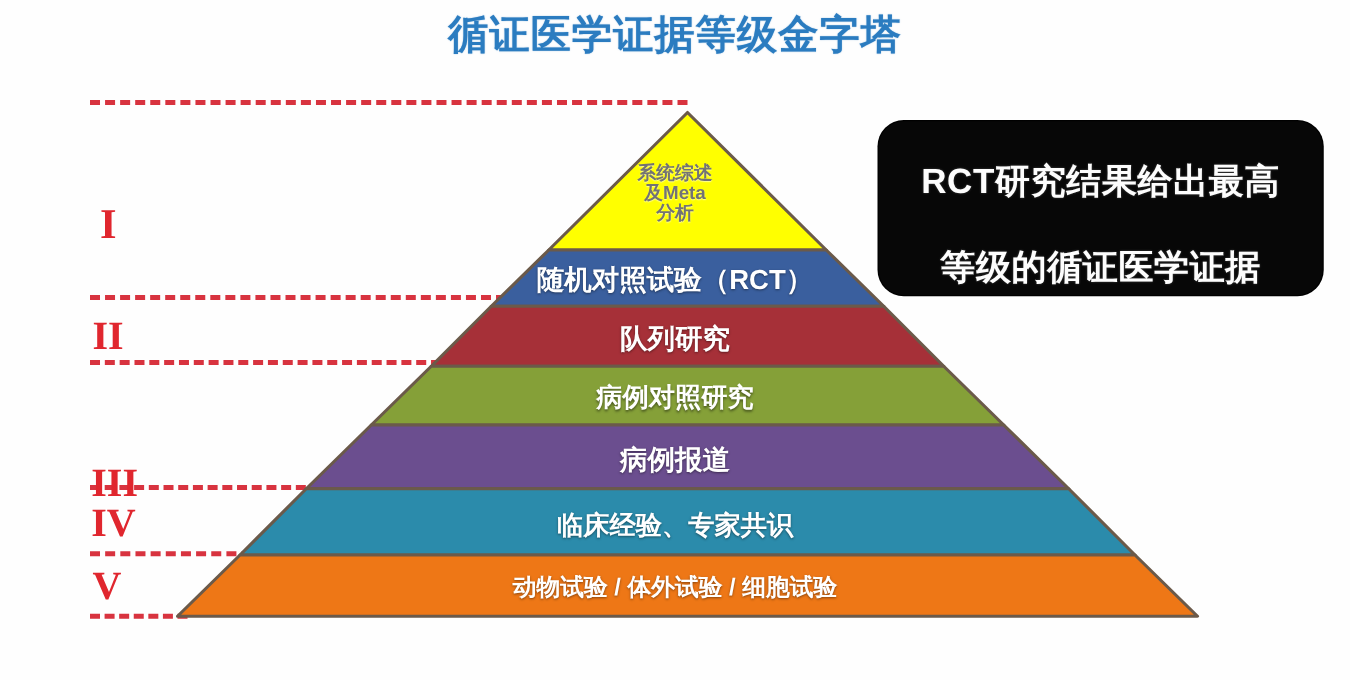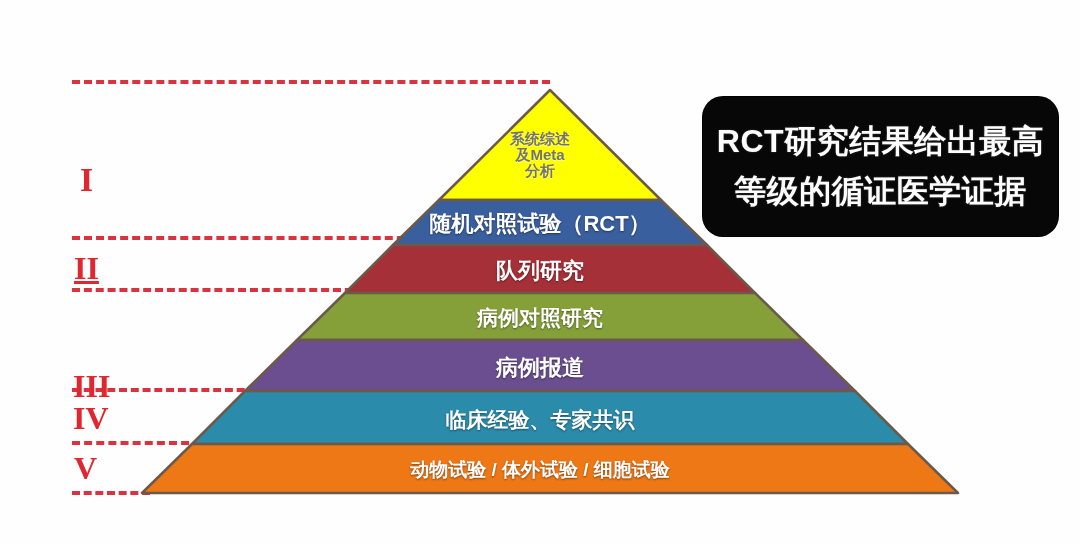--- a/index.html
+++ b/index.html
@@ -91,43 +91,45 @@
     background: #070707;
     border-radius: 20px;
     box-shadow: 0 0 0 1px #000;
     display: flex;
     flex-direction: column;
     align-items: center;
     justify-content: center;
   }
   #callout .line {
     color: #fdfdfd;
-    font-size: 32px;
+    font-size: 28px;
     font-weight: bold;
     letter-spacing: 0.5px;
     line-height: 1.55;
     white-space: nowrap;
     text-shadow: 0 0 2px rgba(255,255,255,0.25);
+    margin-top: 25px;
   }
 </style>
 </head>
 <body>
 
 <div id="stage">
 
+  <div id="title">循证医学证据等级金字塔</div>
 
   <div class="dashline" style="left:72px; top:80px; width:478px;"></div>
   <div class="dashline" style="left:72px; top:236px; width:405px;"></div>
   <div class="dashline" style="left:72px; top:288px; width:352px;"></div>
   <div class="dashline" style="left:72px; top:388px; width:255px;"></div>
   <div class="dashline" style="left:72px; top:441px; width:202px;"></div>
   <div class="dashline" style="left:72px; top:491px; width:78px;"></div>
 
   <div class="roman" style="left:80px; top:163px; font-size:34px;">I</div>
-  <div class="roman" style="left:74px; top:252px; font-size:32px;text-decoration:underline;">II</div>
+  <div class="roman" style="left:74px; top:252px; font-size:32px;">II</div>
   <div class="roman" style="left:73px; top:330px; font-size:32px;margin-top:40px;">III</div>
   <div class="roman" style="left:73px; top:402px; font-size:32px;">IV</div>
   <div class="roman" style="left:74px; top:452px; font-size:32px;">V</div>
 
   <svg id="pyramid" viewBox="0 0 1080 544" preserveAspectRatio="none">
 
     <g stroke="#6b5a4a" stroke-width="2.5" stroke-linejoin="round">
       <polygon points="550,90 661,200 439,200" fill="#ffff00"></polygon>
       <polygon points="439,200 661,200 707,245 393,245" fill="#3a5f9e"></polygon>
       <polygon points="393,245 707,245 755,293 345,293" fill="#a63038"></polygon>

